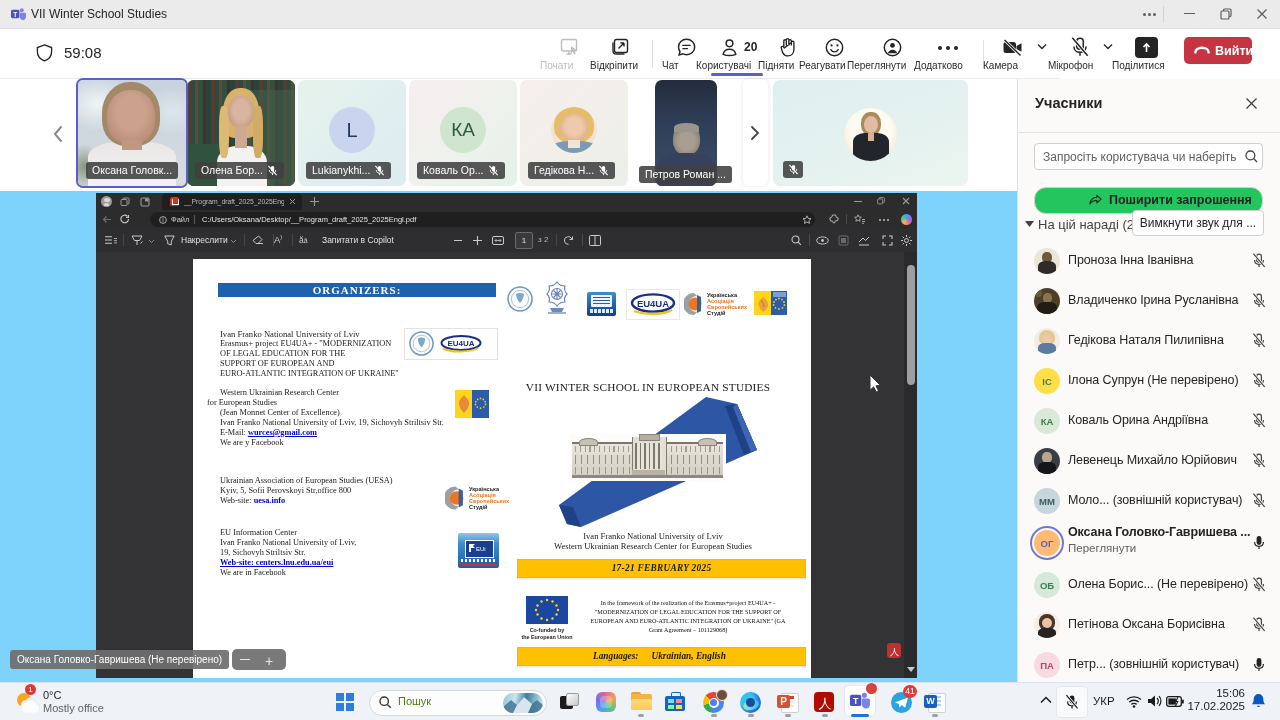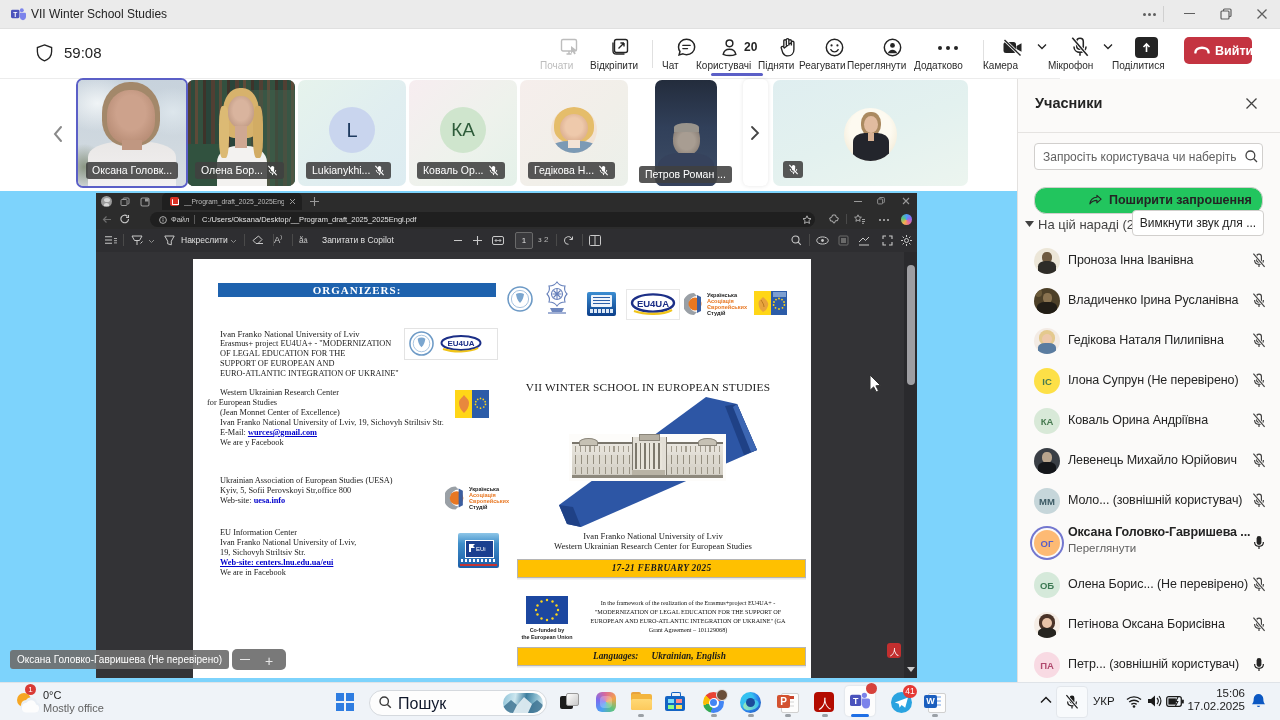--- a/index.html
+++ b/index.html
@@ -772,21 +772,21 @@
       <div style="position:absolute;left:9.6px;top:0;width:8.4px;height:8.4px;background:#2f7de1"></div>
       <div style="position:absolute;left:0;top:9.6px;width:8.4px;height:8.4px;background:#2f7de1"></div>
       <div style="position:absolute;left:9.6px;top:9.6px;width:8.4px;height:8.4px;background:#2f7de1"></div>
     </div>
 
     <div class="abs" style="left:369px;top:7px;width:176px;height:24px;background:#fdfdfd;border:1px solid #d5d9de;border-radius:13px">
       <svg style="position:absolute;left:9px;top:5px" width="13" height="13" viewBox="0 0 13 13">
           <circle cx="5.2" cy="5.2" r="4.2" fill="none" stroke="#3b3b3b" stroke-width="1.4"></circle>
           <path d="M8.4 8.4l3.4 3.4" stroke="#3b3b3b" stroke-width="1.4"></path>
         </svg>
-      <div style="position:absolute;left:28px;top:4px;font-size:16px;color:#0f172a">Пошук</div>
+      <div style="position:absolute;left:28px;top:4px;font-size:11px;color:#4d7c0f">Пошук</div>
       <div style="position:absolute;left:133px;top:1.5px;width:40px;height:20px;border-radius:10px;overflow:hidden;background:linear-gradient(100deg,#8fc3d8 0%,#cde7ef 30%,#3c7d9e 55%,#7fb4c9 75%,#dceef4 100%)">
         <svg width="40" height="20" viewBox="0 0 40 20">
             <path d="M0 14l8-7 6 5 7-8 8 7 5-4 6 5v8H0z" fill="#3a6f8e" opacity="0.8"></path>
             <path d="M14 12l7-8 8 7-4 9H10z" fill="#e8f3f7" opacity="0.9"></path>
           </svg>
       </div>
     </div>
 
     <div class="abs" style="left:560px;top:10px;width:18px;height:18px">
       <div style="position:absolute;left:0;top:3px;width:13px;height:13px;background:#1b1b1b;border-radius:2px"></div>

